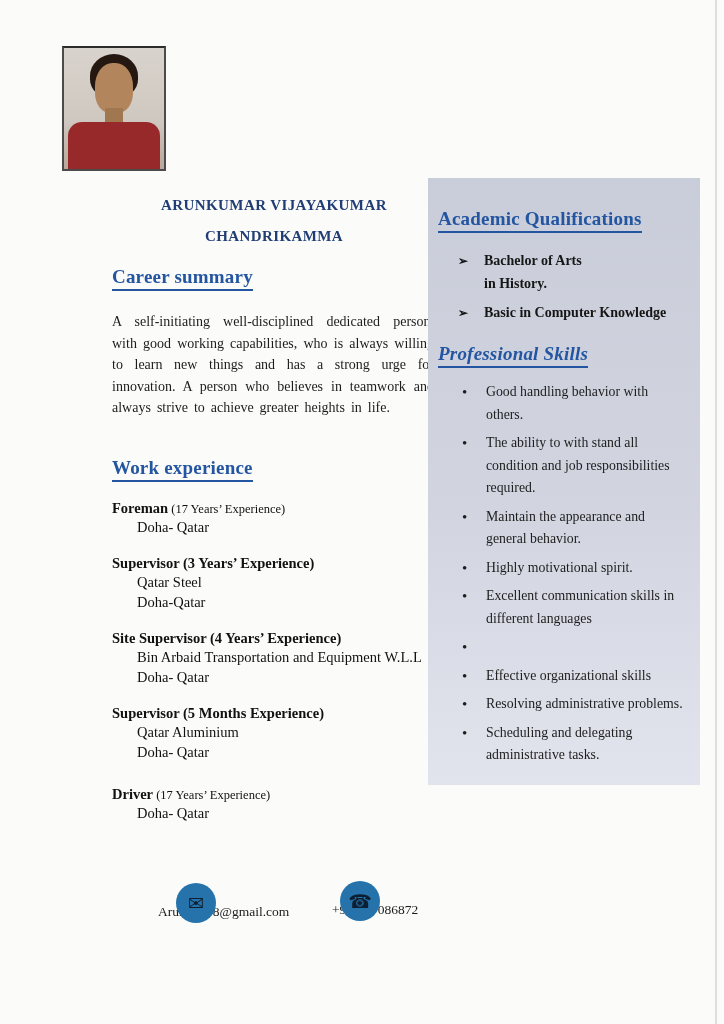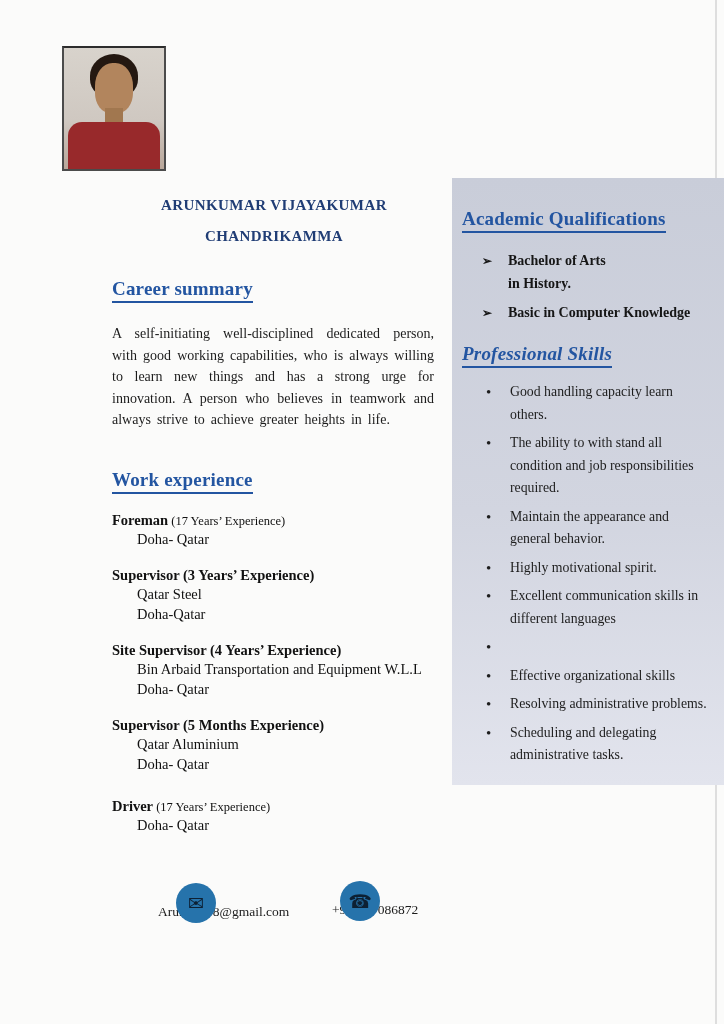--- a/index.html
+++ b/index.html
@@ -34,34 +34,34 @@
 
   
   .sec-heading{
     display:inline-block;
     font-size:19px;font-weight:bold;color:#2355a1;
     border-bottom:2px solid #2355a1;padding-bottom:1px;
     letter-spacing:.2px;
   }
 
   
-  .left-col{position:absolute;left:112px;top:278px;width:322px;}
+  .left-col{position:absolute;left:112px;top:266px;width:322px;}
   .summary-text{
     margin-top:20px;text-align:justify;
     font-size:14px;line-height:21.5px;color:#1c1c1c;word-spacing:2.5px;
   }
   .work-section{margin-top:38px;font-family:Liberation Serif, serif;}
   .entry{margin-top:17px;color:#111;}
   .entry-title{font-size:14.5px;font-weight:bold;}
   .entry-qualifier{font-size:12.5px;font-weight:normal;}
   .entry-line{font-size:14.5px;line-height:20px;margin-left:25px;}
 
   
   .panel{
-    position:absolute;left:452px;top:178px;width:272px;height:607px;
+    position:absolute;left:428px;top:178px;width:272px;height:607px;
     background:linear-gradient(180deg,#c9cdd9 0%,#d2d5e0 55%,#e2e4ed 100%);
     padding:30px 12px 2px 10px;box-sizing:border-box;
   }
   .acad-list{margin:16px 0 0 20px;font-weight:bold;font-size:14px;color:#161616;}
   .acad-item{display:flex;line-height:23px;margin-bottom:6px;}
   .acad-marker{width:26px;font-size:12px;flex:none;padding-top:1px;}
   .acad-text{white-space:pre-line;}
   .skills-heading-wrap{margin-top:18px;font-style:italic;}
   .skills-list{margin:13px 0 0 24px;font-size:13.8px;color:#1d1d1d;}
   .skill-item{display:flex;margin-bottom:6px;line-height:22.5px;min-height:22px;}
@@ -156,21 +156,21 @@
       </div>
     </div>
 
     <div class="skills-heading-wrap">
       <span class="sec-heading">Professional Skills</span>
     </div>
 
     <div class="skills-list">
       <div class="skill-item">
         <span class="skill-marker">•</span>
-        <span class="skill-text">Good handling capacity learn others.</span>
+        <span class="skill-text">Good handling behavior with others.</span>
       </div>
       <div class="skill-item">
         <span class="skill-marker">•</span>
         <span class="skill-text">The ability to with stand all condition and job responsibilities required.</span>
       </div>
       <div class="skill-item">
         <span class="skill-marker">•</span>
         <span class="skill-text">Maintain the appearance and general behavior.</span>
       </div>
       <div class="skill-item">

